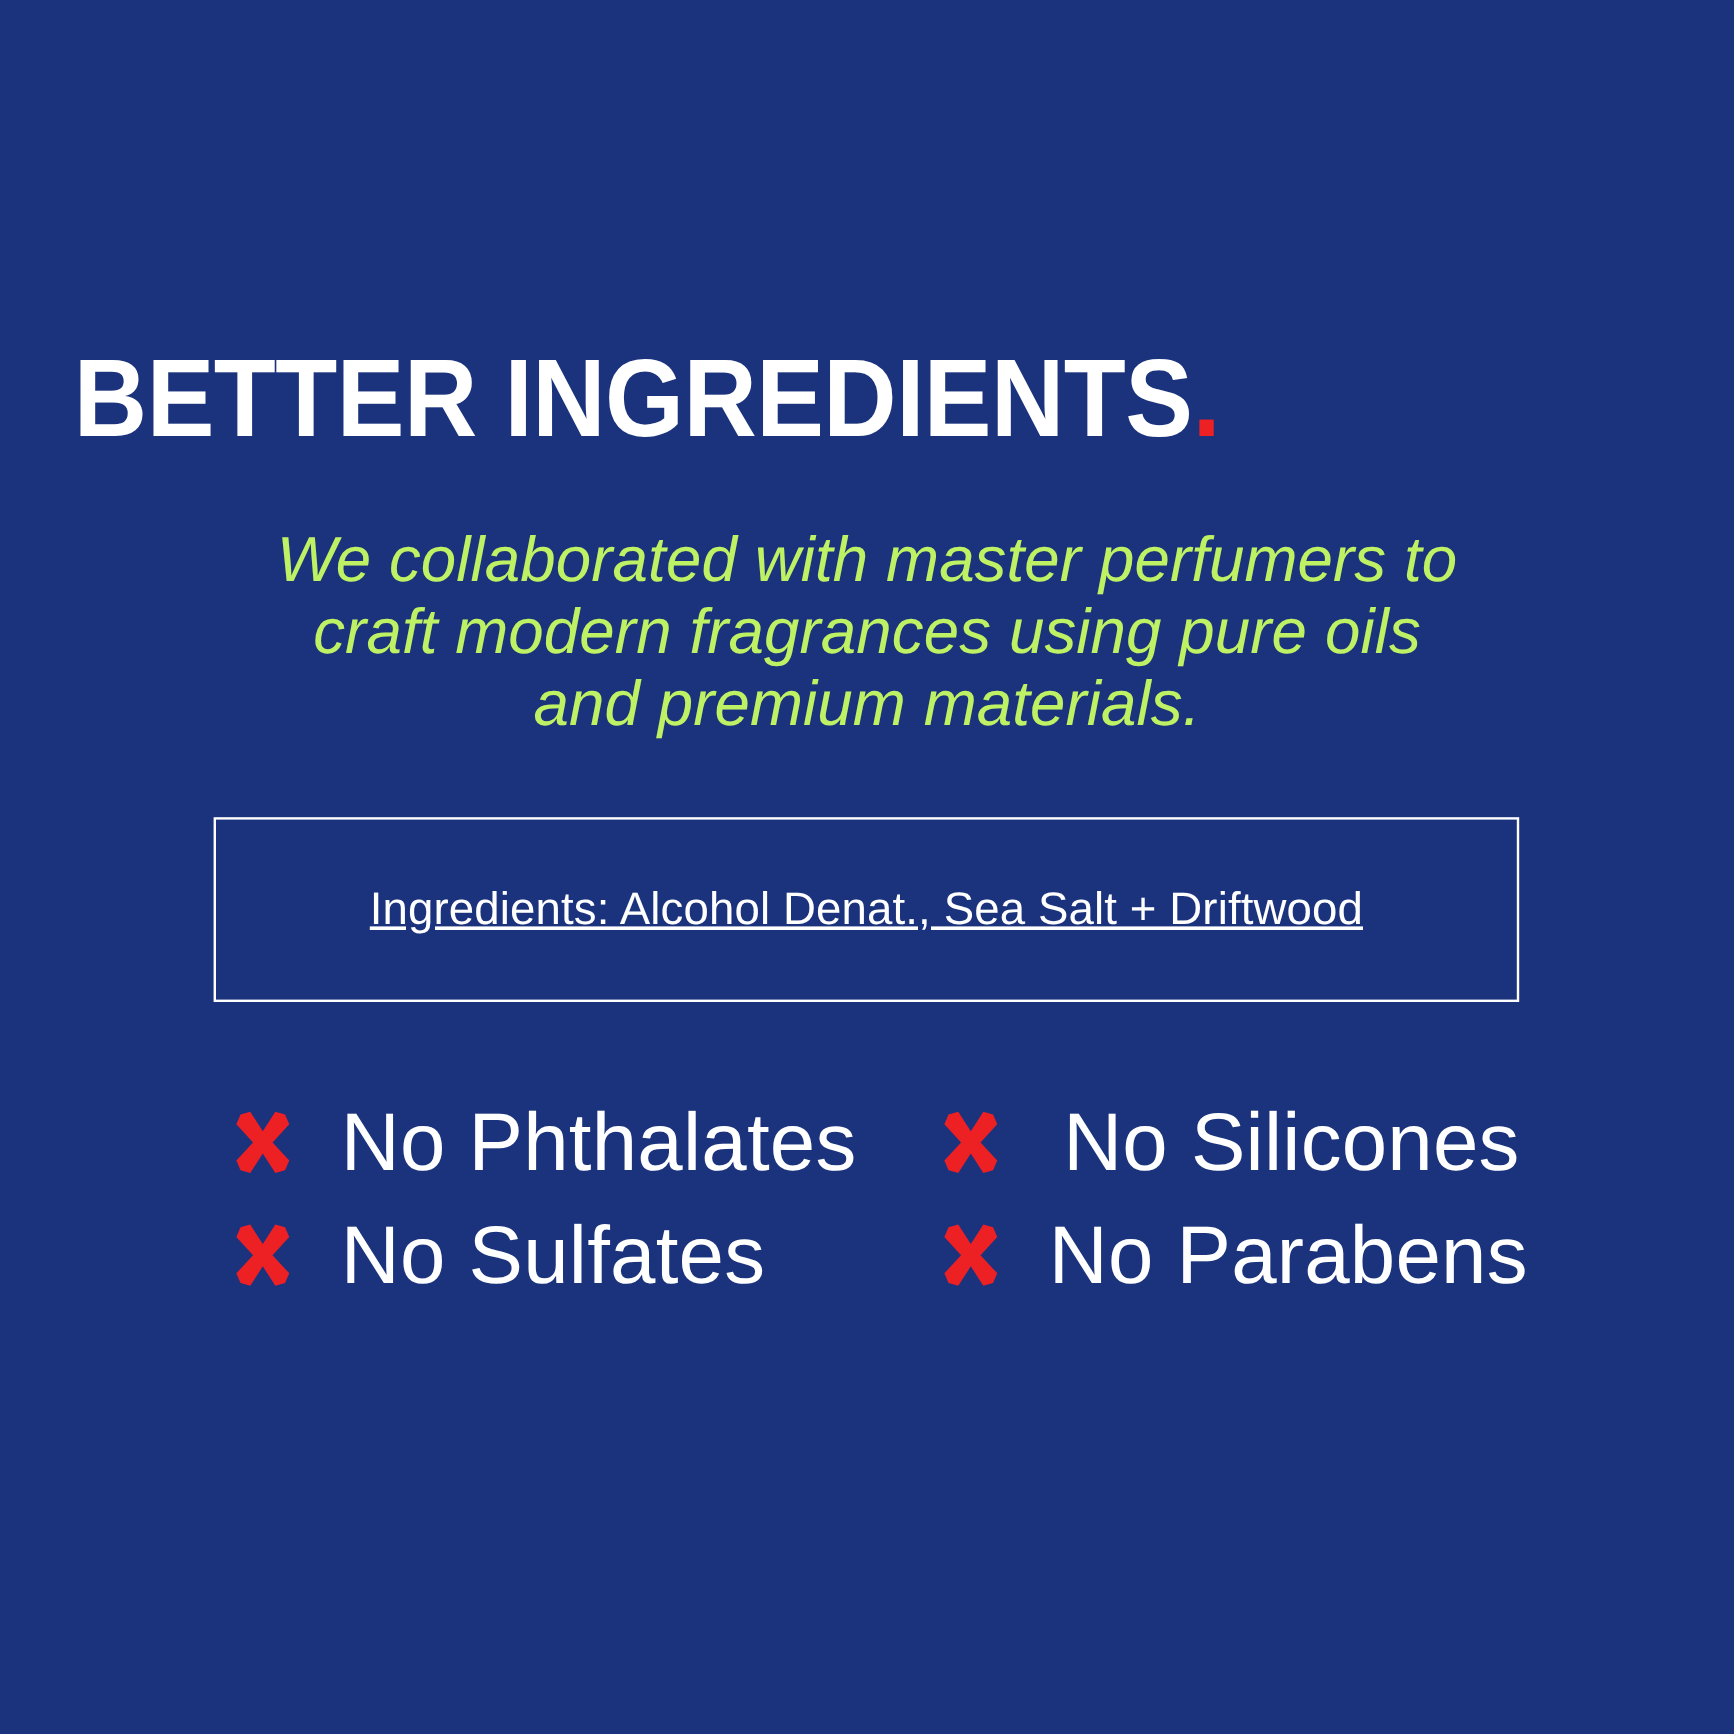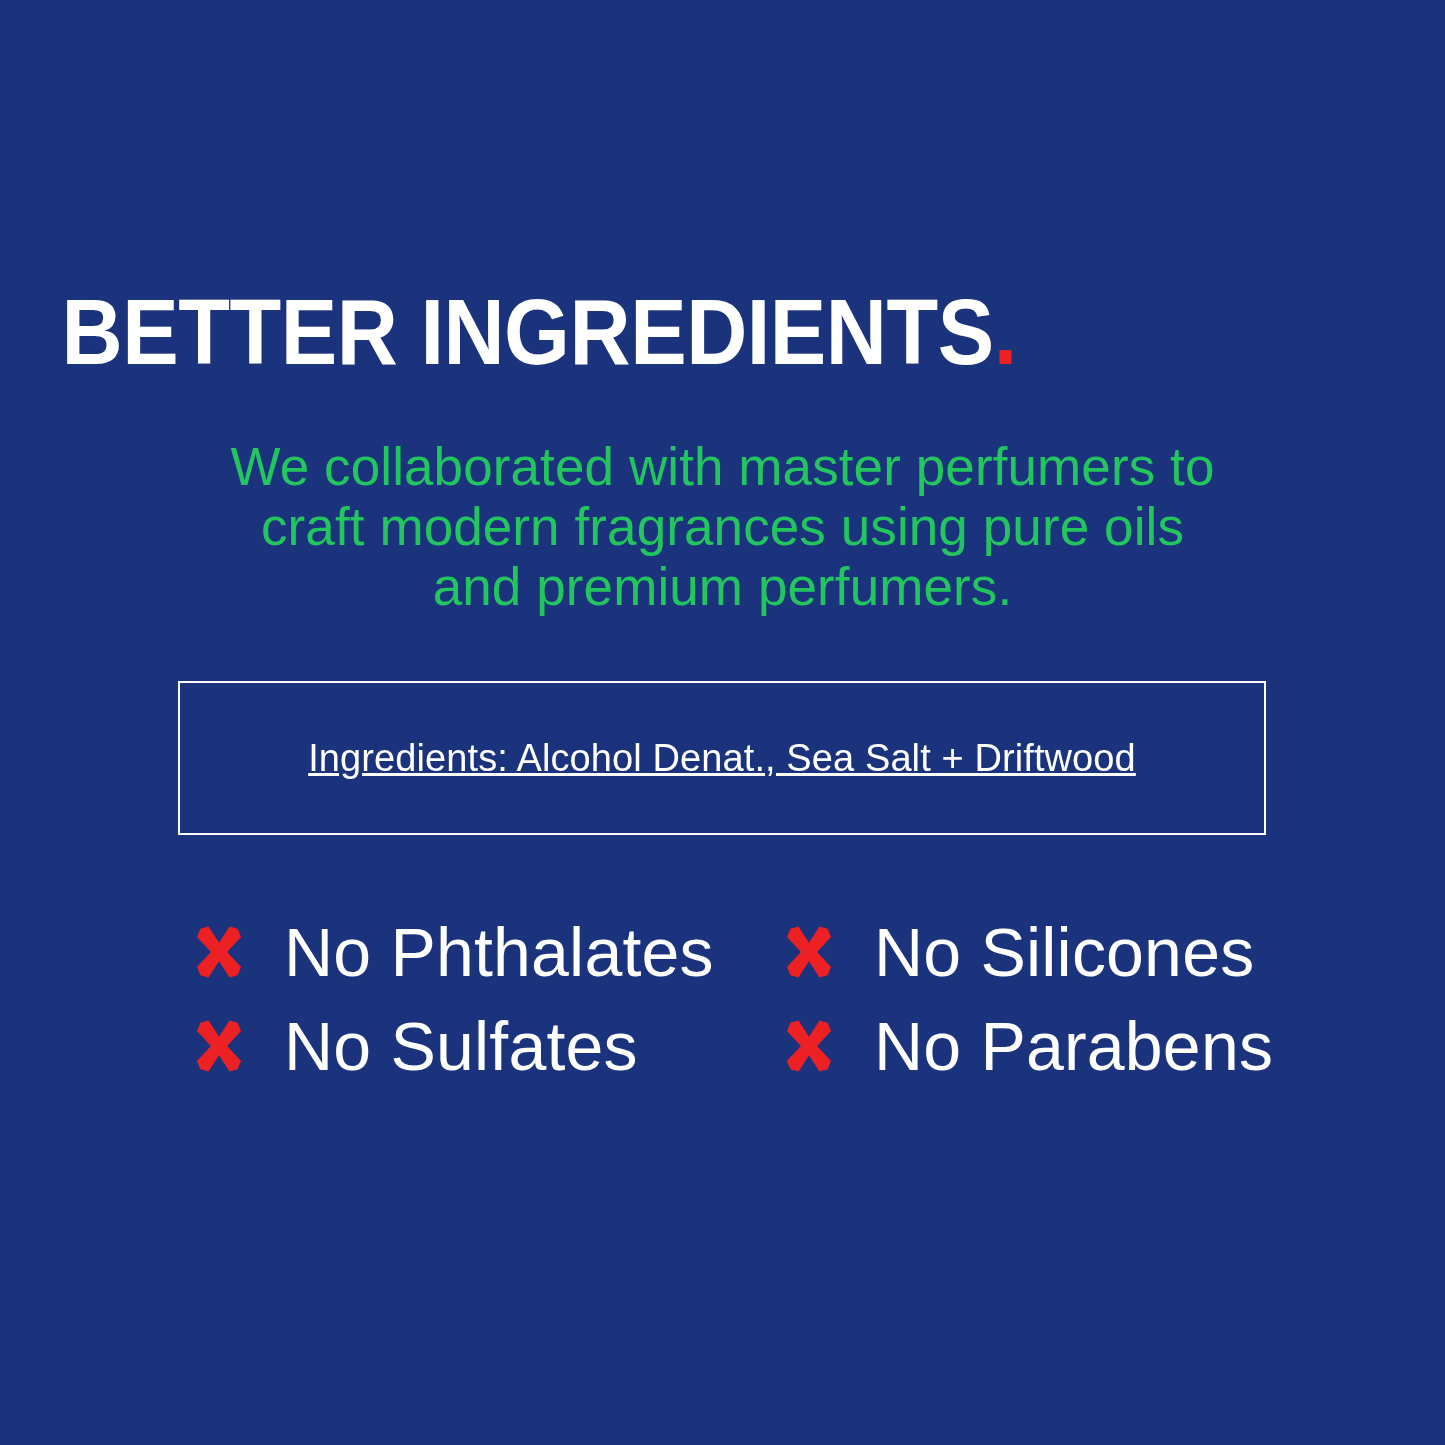--- a/index.html
+++ b/index.html
@@ -124,24 +124,24 @@
 </style>
 </head>
 <body style="background: rgb(27, 51, 125);">
 
 <div class="poster">
 
   <div class="headline-wrap">
     <div class="headline"><span class="headline-text" style="color: rgb(255, 255, 255);">BETTER INGREDIENTS</span><span class="headline-dot" style="color: rgb(237, 32, 36);">.</span></div>
   </div>
 
-  <div class="subhead" style="color: #22c55e;">
+  <div class="subhead" style="color: #bef264; font-style: italic;">
     <span class="ln">We collaborated with master perfumers to</span>
     <span class="ln">craft modern fragrances using pure oils</span>
-    <span class="ln">and premium perfumers.</span>
+    <span class="ln">and premium materials.</span>
   </div>
 
   <div class="ingredients-box" style="border-color: rgb(255, 255, 255);">
     <div class="ingredients-text" style="color: rgb(255, 255, 255);">
       <span class="ln">Ingredients: Alcohol Denat., Sea Salt + Driftwood</span>
     </div>
   </div>
 
   <div class="claims">
 
@@ -153,21 +153,21 @@
       </span>
       <span class="claim-label" style="color: rgb(255, 255, 255);">No Phthalates</span>
     </div>
 
     <div class="claim">
       <span class="x-icon">
         <svg viewBox="0 0 100 100" aria-hidden="true">
           <path fill="#ED2024" d="M18 10 L32 6 L50 34 L68 6 L82 10 L88 24 L64 50 L88 76 L82 90 L68 94 L50 66 L32 94 L18 90 L12 76 L36 50 L12 24 Z"></path>
         </svg>
       </span>
-      <span class="claim-label" style="color: rgb(255, 255, 255);">No Silicones</span>
+      <span class="claim-label" style="color: rgb(255, 255, 255); margin-left: 12px;">No Silicones</span>
     </div>
 
 
     <div class="claim">
       <span class="x-icon">
         <svg viewBox="0 0 100 100" aria-hidden="true">
           <path fill="#ED2024" d="M18 10 L32 6 L50 34 L68 6 L82 10 L88 24 L64 50 L88 76 L82 90 L68 94 L50 66 L32 94 L18 90 L12 76 L36 50 L12 24 Z"></path>
         </svg>
       </span>
       <span class="claim-label" style="color: rgb(255, 255, 255);">No Sulfates</span>

